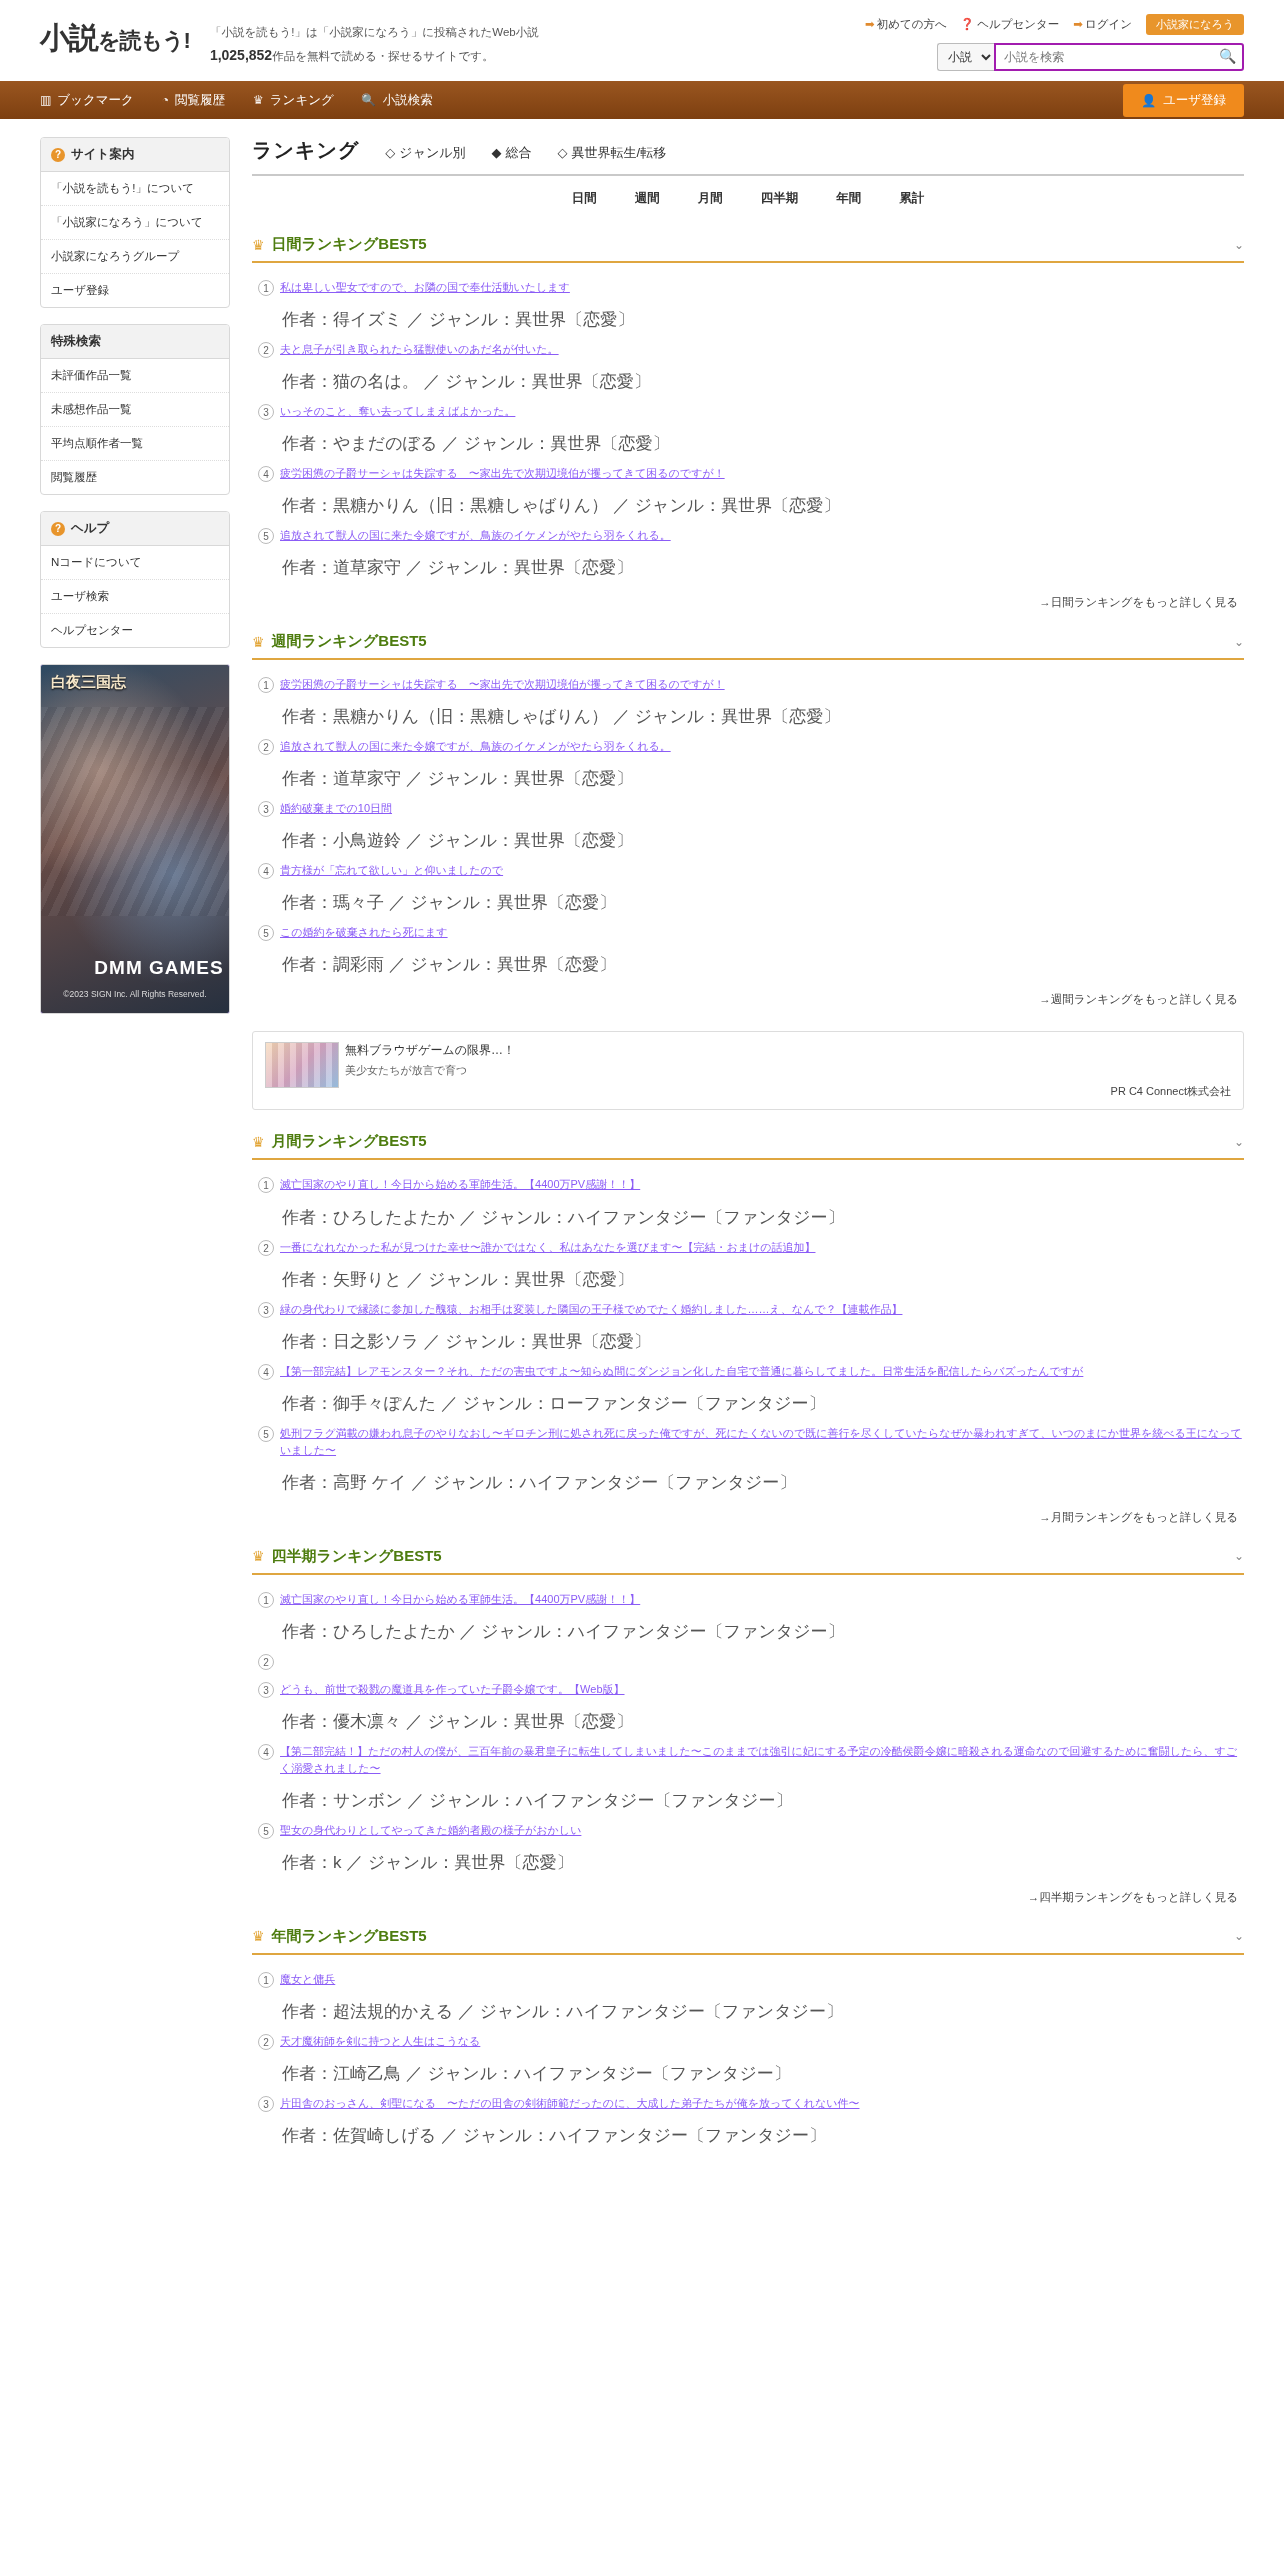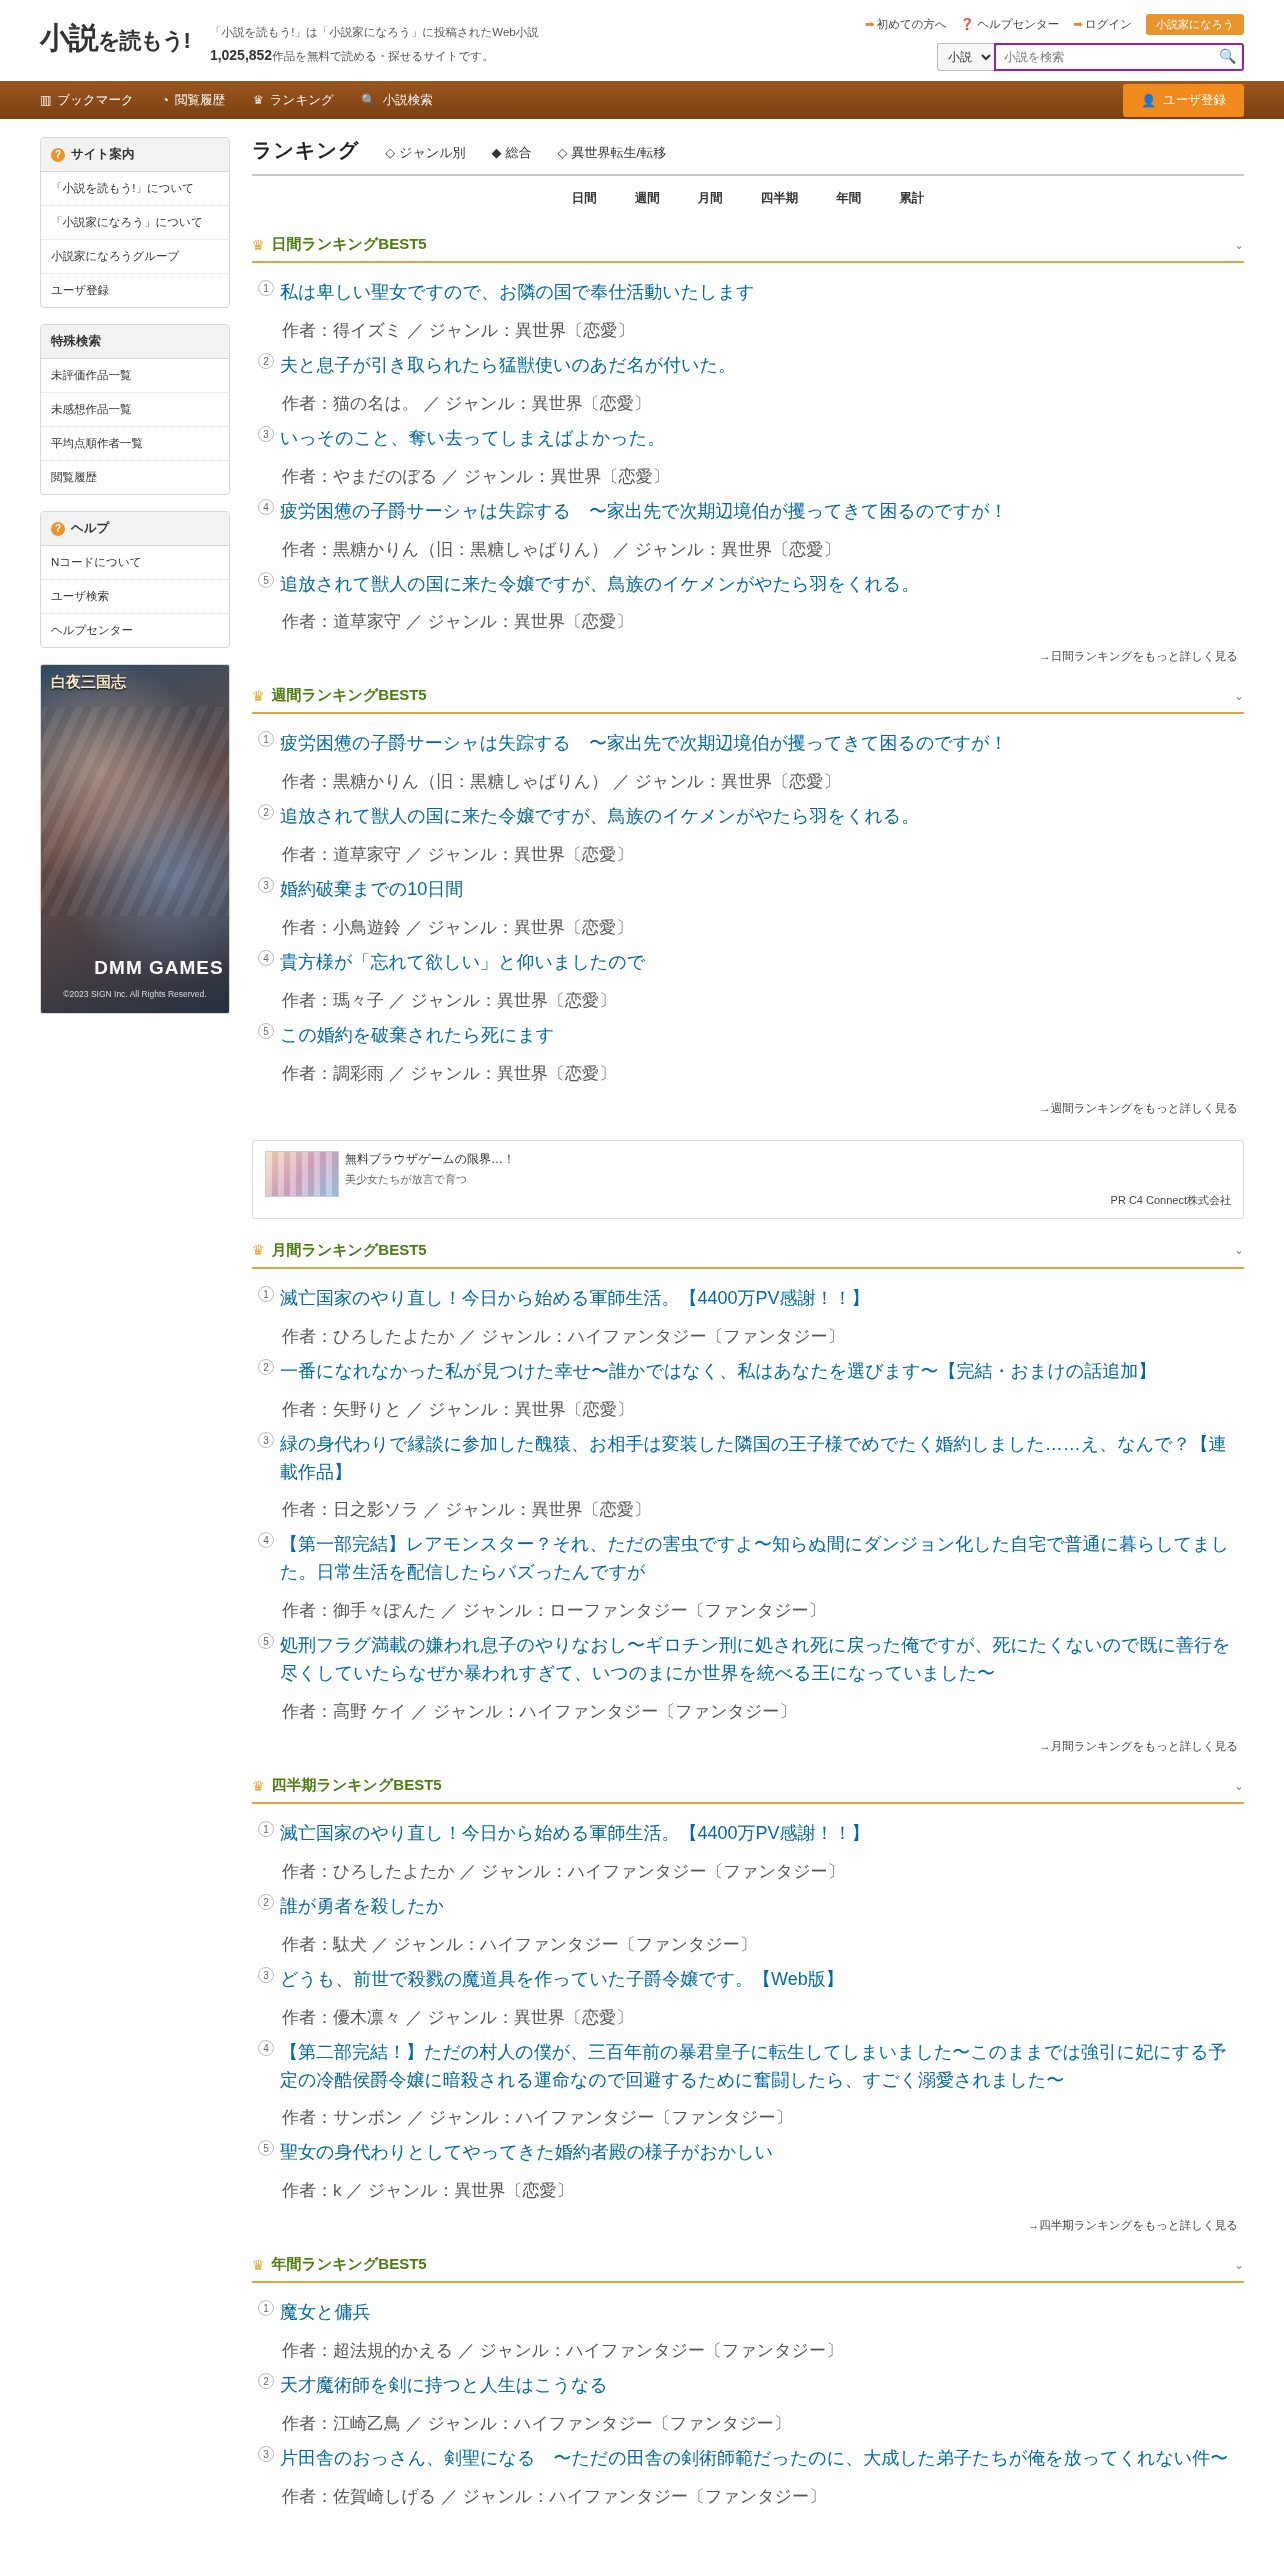--- a/index.html
+++ b/index.html
@@ -299,22 +299,23 @@
     width: 16px; height: 16px;
     border: 1px solid #bbb;
     border-radius: 50%;
     text-align: center;
     line-height: 15px;
     font-size: 10px;
     color: #666;
   }
   .rank-body { flex: 1; }
   .rank-title {
-    font-size: 18px;
-    color: #0369a1;
+    font-size: 11px;
+    color: #8b5cf6;
+    text-decoration: underline;
     line-height: 1.55;
     display: block;
   }
   .rank-meta {
     font-size: 17px;
     color: #555;
     margin-top: 12px;
     padding-left: 2px;
   }
   .rank-more {
@@ -644,24 +645,20 @@
       <div class="rank-list">
         <div class="rank-item">
           <div class="rank-num"><span>1</span></div>
           <div class="rank-body">
             <a class="rank-title">滅亡国家のやり直し！今日から始める軍師生活。【4400万PV感謝！！】</a>
             <div class="rank-meta">作者：ひろしたよたか ／ ジャンル：ハイファンタジー〔ファンタジー〕</div>
           </div>
         </div>
         <div class="rank-item">
           <div class="rank-num"><span>2</span></div>
-          <div class="rank-body">
-            <a class="rank-title">誰が勇者を殺したか</a>
-            <div class="rank-meta">作者：駄犬 ／ ジャンル：ハイファンタジー〔ファンタジー〕</div>
-          </div>
         </div>
         <div class="rank-item">
           <div class="rank-num"><span>3</span></div>
           <div class="rank-body">
             <a class="rank-title">どうも、前世で殺戮の魔道具を作っていた子爵令嬢です。【Web版】</a>
             <div class="rank-meta">作者：優木凛々 ／ ジャンル：異世界〔恋愛〕</div>
           </div>
         </div>
         <div class="rank-item">
           <div class="rank-num"><span>4</span></div>

